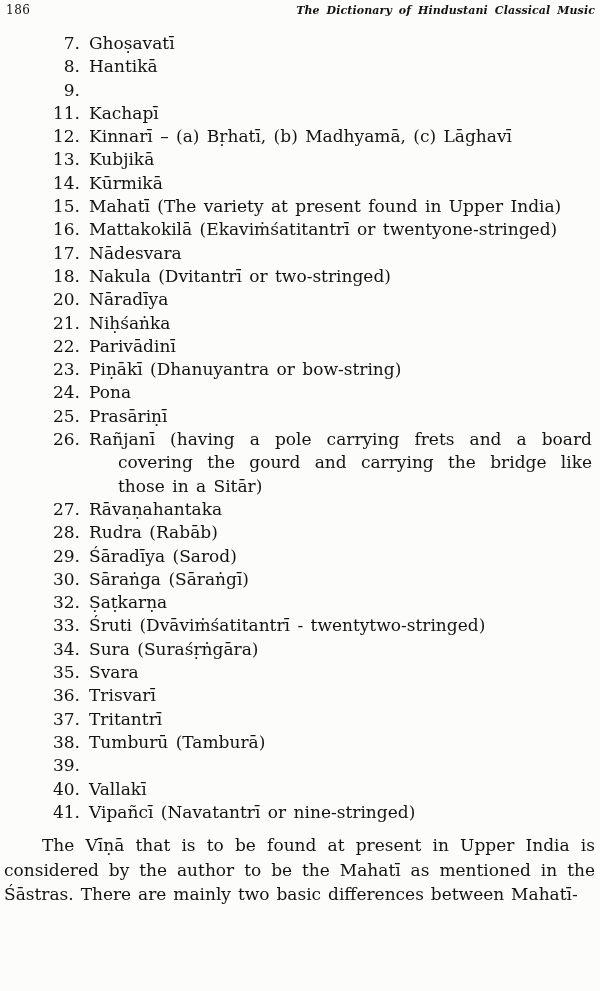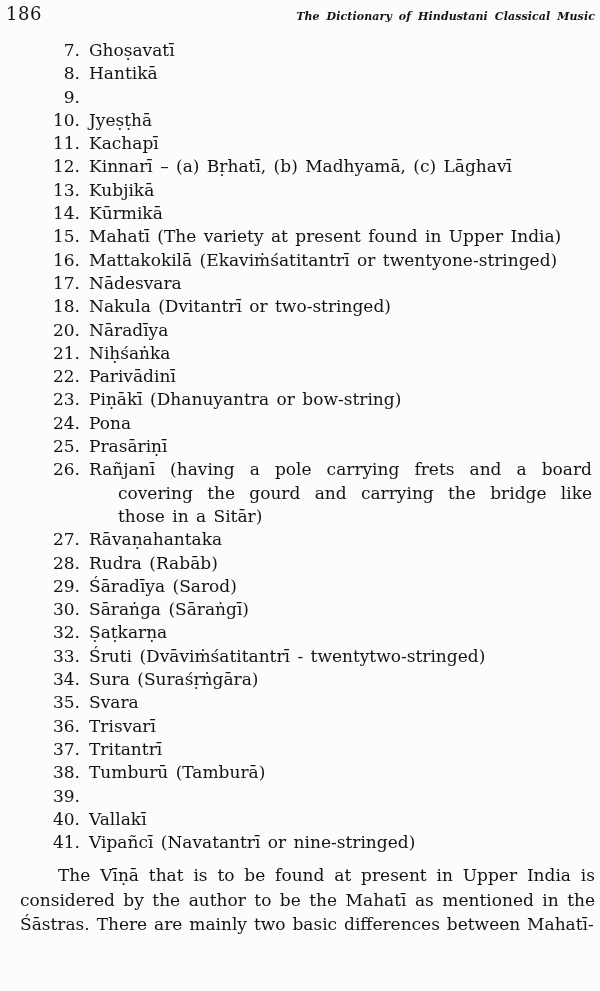--- a/index.html
+++ b/index.html
@@ -21,21 +21,21 @@
     box-sizing: border-box;
     padding: 3px 0 0 0;
   }
   .page-header {
     display: flex;
     justify-content: space-between;
     align-items: baseline;
     padding: 0 5px 0 6px;
   }
   .page-number {
-    font-size: 18px;
+    font-size: 12px;
     letter-spacing: 0.5px;
   }
   .running-title {
     font-style: italic;
     font-weight: 600;
     font-size: 11px;
     word-spacing: 3px;
     letter-spacing: 0.1px;
     white-space: nowrap;
   }
@@ -57,21 +57,21 @@
   .term-text {
     flex: 1;
     margin-left: 9px;
     padding-right: 8px;
     padding-left: 29px;
     text-indent: -29px;
     text-align: justify;
     word-spacing: 2px;
   }
   .body-paragraph {
-    margin: 9px 0 0 16px;
+    margin: 9px 0 0 0;
     padding: 0 5px 0 4px;
     font-size: 17px;
     line-height: 24.5px;
     text-align: justify;
     text-indent: 38px;
     word-spacing: 1.5px;
   }
 </style>
 </head>
 <body>
@@ -89,24 +89,20 @@
         <span class="term-text">Ghoṣavatī</span>
       </div>
       <div class="term-row">
         <span class="term-num">8.</span>
         <span class="term-text">Hantikā</span>
       </div>
       <div class="term-row">
         <span class="term-num">9.</span>
       </div>
       <div class="term-row">
-        <span class="term-num">10.</span>
-        <span class="term-text">Jyeṣṭhā</span>
-      </div>
-      <div class="term-row">
         <span class="term-num">11.</span>
         <span class="term-text">Kachapī</span>
       </div>
       <div class="term-row">
         <span class="term-num">12.</span>
         <span class="term-text">Kinnarī – (a) Bṛhatī, (b) Madhyamā, (c) Lāghavī</span>
       </div>
       <div class="term-row">
         <span class="term-num">13.</span>
         <span class="term-text">Kubjikā</span>

